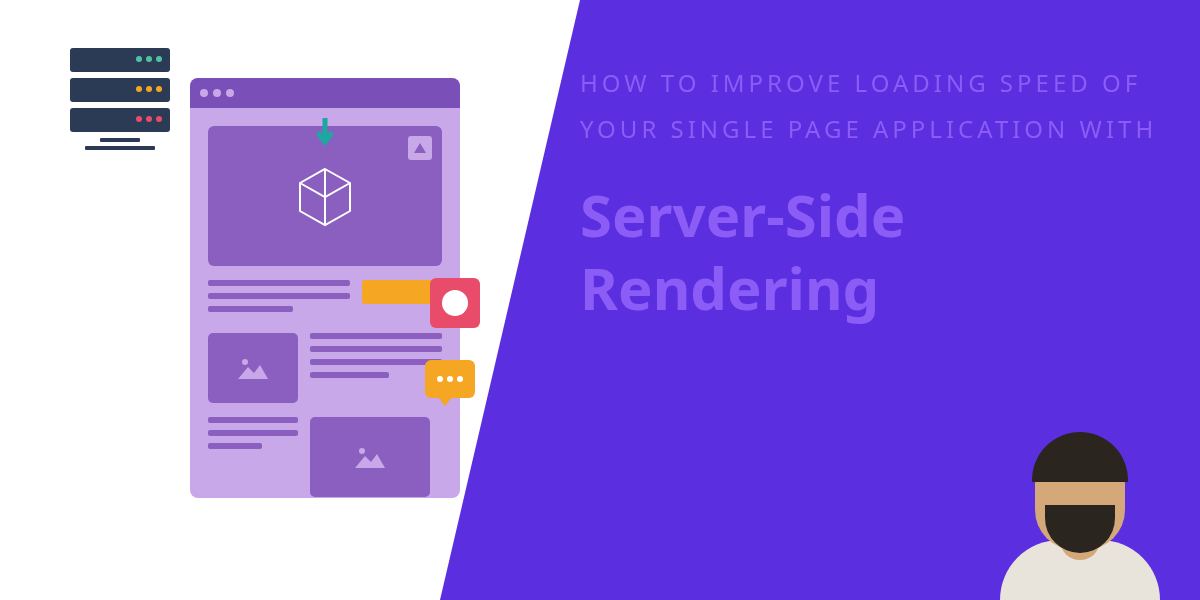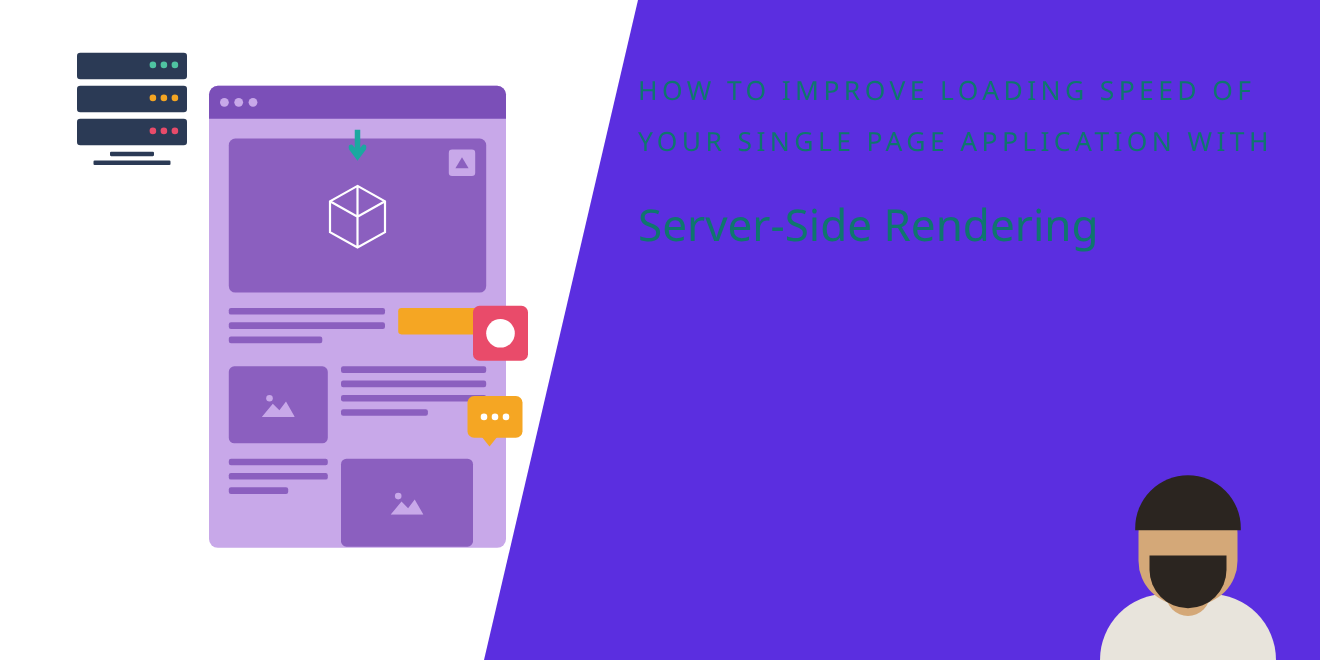--- a/index.html
+++ b/index.html
@@ -1,20 +1,20 @@
 <!DOCTYPE html>
 <html><head>
 <meta charset="utf-8">
 <style>
 *{margin:0;padding:0;box-sizing:border-box}
 body{width:1200px;height:600px;overflow:hidden;font-family:system-ui,-apple-system,sans-serif;position:relative;background:#fff}
 .purple-panel{position:absolute;top:0;right:0;width:760px;height:600px;background:#5B2EE0;clip-path:polygon(140px 0,760px 0,760px 600px,0 600px)}
-.text-block{position:absolute;left:580px;top:60px;color:#0f766e;z-index:10}
+.text-block{position:absolute;left:580px;top:60px;color:#8b5cf6;z-index:10}
 .subtitle{font-size:24px;letter-spacing:4px;line-height:1.9;font-weight:400;text-transform:uppercase}
-.title{font-size:40px;font-weight:400;line-height:1.25;margin-top:28px}
+.title{font-size:58px;font-weight:700;line-height:1.25;margin-top:28px}
 .illustration{position:absolute;left:70px;top:48px;width:410px;height:470px}
 .server-stack{position:absolute;left:0;top:0}
 .server{width:100px;height:24px;background:#2B3A55;border-radius:3px;margin-bottom:6px;position:relative}
 .server-dots{position:absolute;right:8px;top:8px;display:flex;gap:4px}
 .server-dots span{width:6px;height:6px;border-radius:50%}
 .s1 .server-dots span{background:#4FC3A1}
 .s2 .server-dots span{background:#F5A623}
 .s3 .server-dots span{background:#E94B6A}
 .server-stand{width:40px;height:4px;background:#2B3A55;margin:4px auto 0;border-radius:1px}
 .server-base{width:70px;height:4px;background:#2B3A55;margin:4px auto 0;border-radius:1px}

